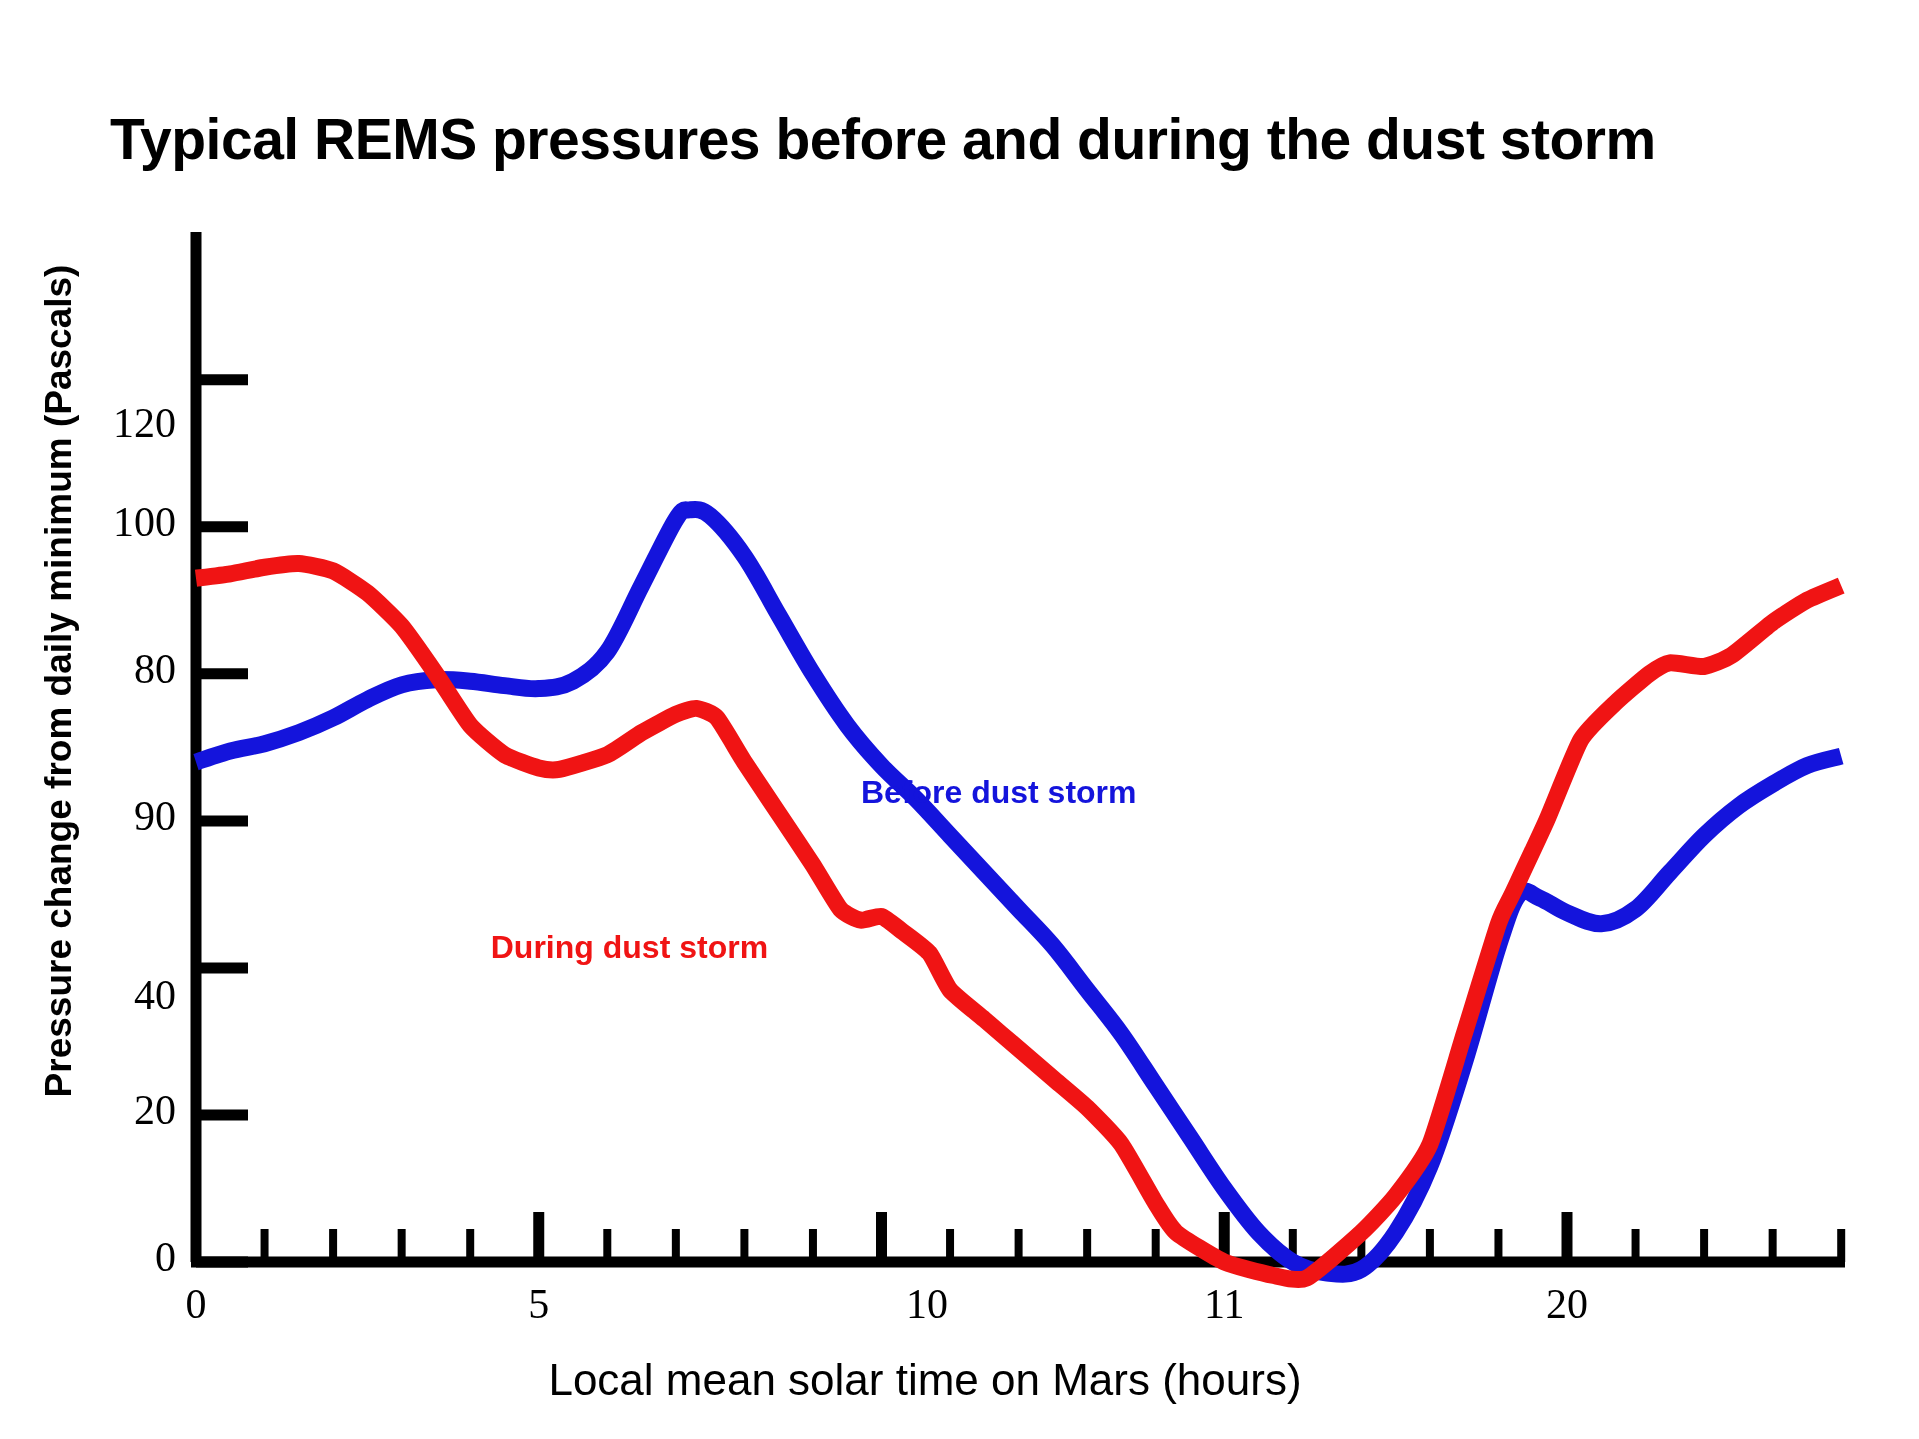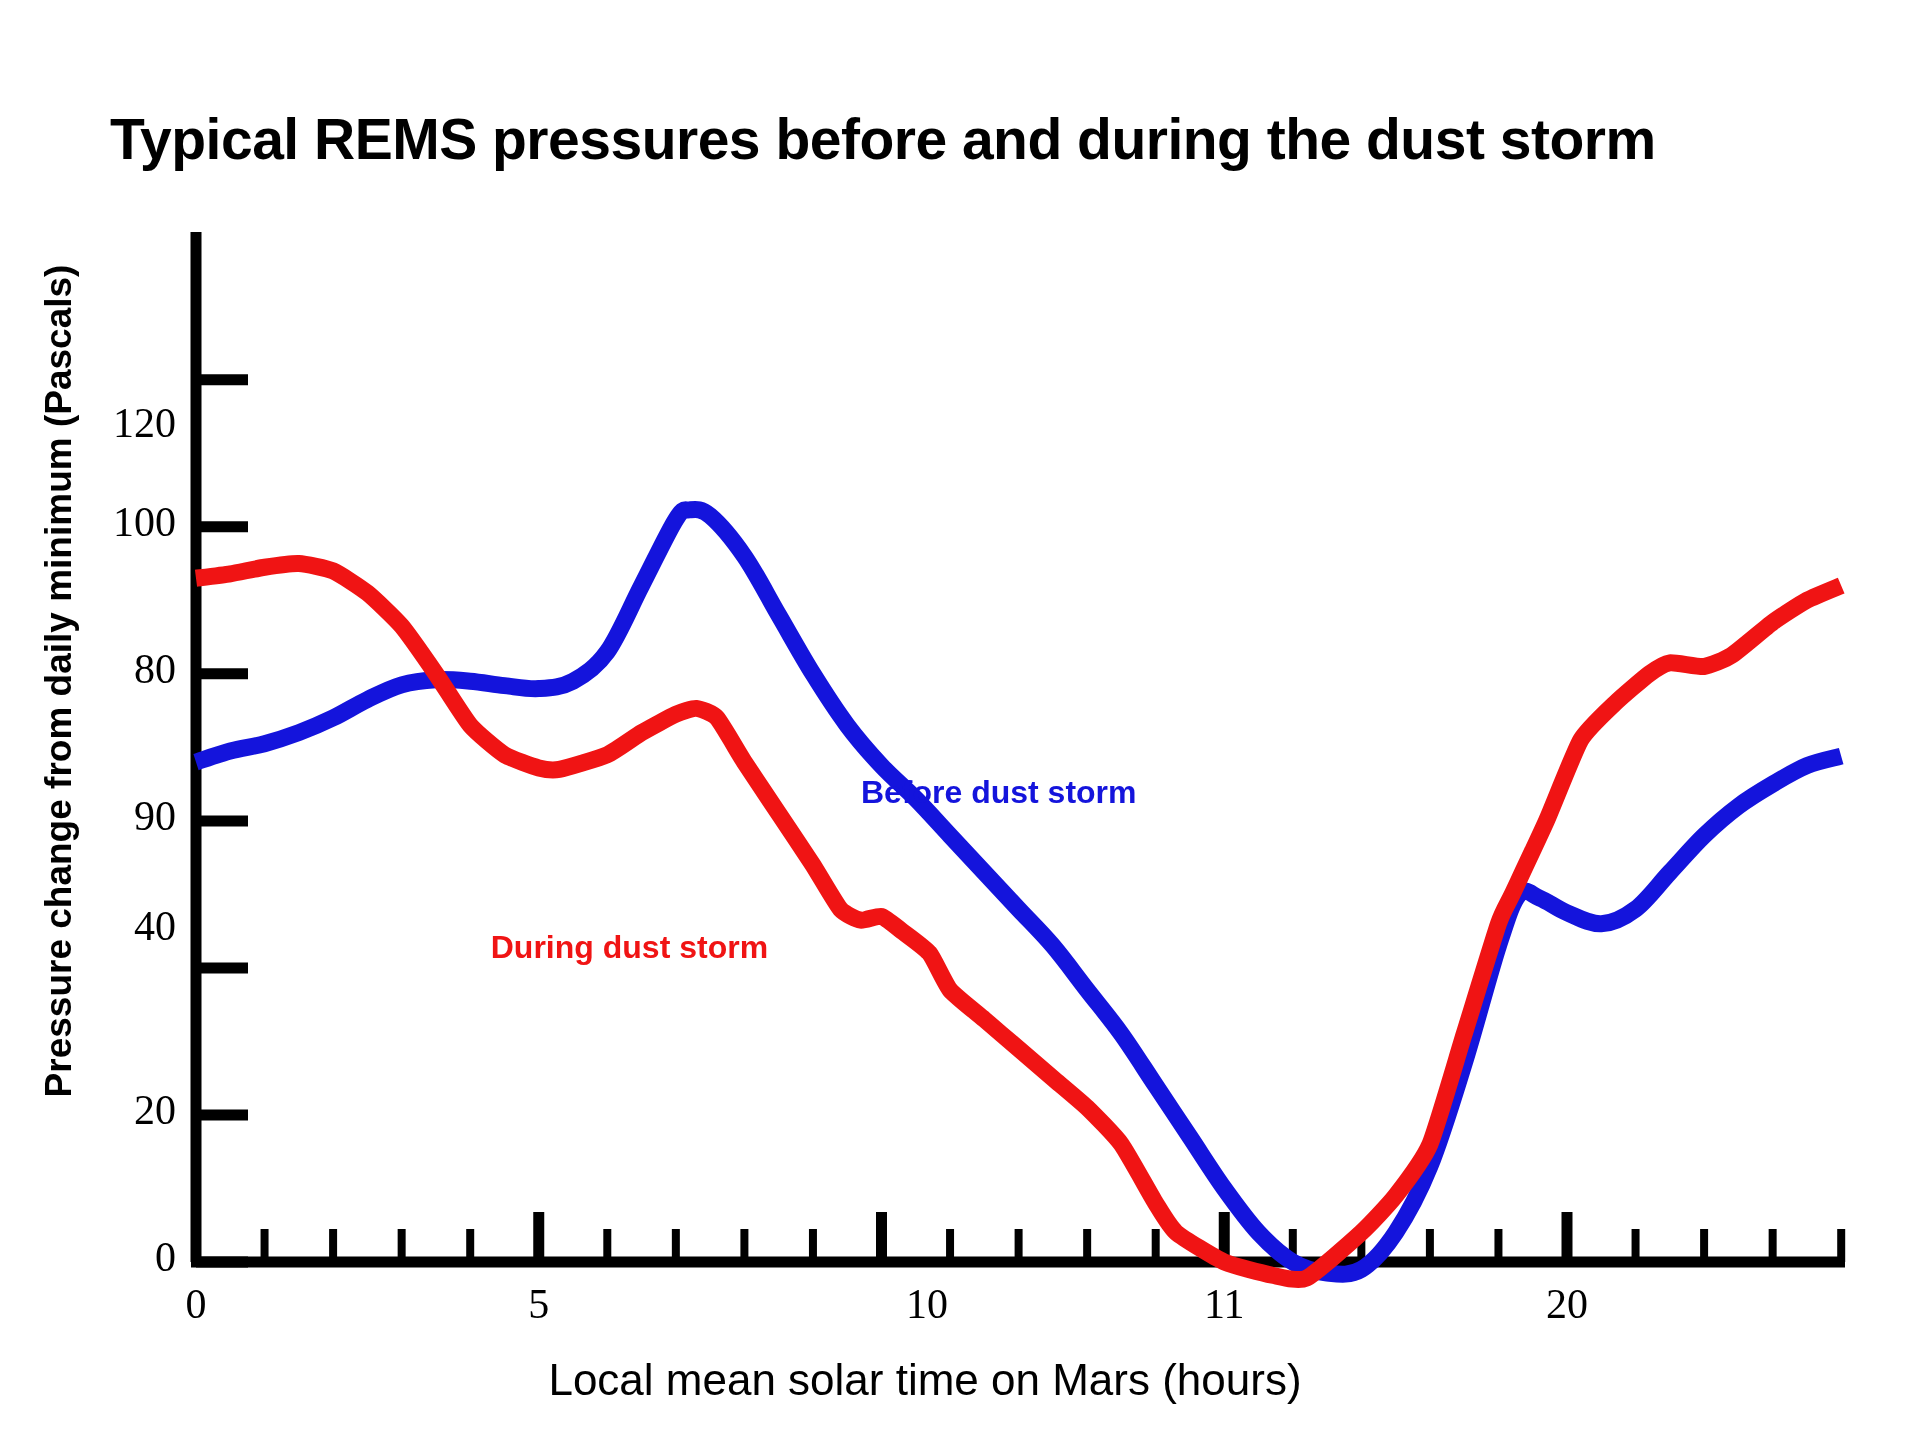--- a/index.html
+++ b/index.html
@@ -139,21 +139,21 @@
       </g>
     <g id="series-paths">
         <path d="M 196.00 762.06 C 201.71 760.23, 218.85 754.10, 230.28 751.04 C 241.70 747.97, 253.13 746.75, 264.55 743.68 C 275.98 740.62, 287.40 736.94, 298.82 732.66 C 310.25 728.37, 321.68 723.47, 333.10 717.95 C 344.53 712.44, 355.95 705.09, 367.38 699.57 C 378.80 694.06, 390.22 688.18, 401.65 684.87 C 413.07 681.56, 424.50 680.33, 435.92 679.72 C 447.35 679.11, 458.77 680.21, 470.20 681.19 C 481.63 682.17, 493.05 684.38, 504.47 685.60 C 515.90 686.83, 527.33 689.28, 538.75 688.54 C 550.17 687.81, 561.60 687.32, 573.02 681.19 C 584.45 675.07, 595.88 667.71, 607.30 651.78 C 618.72 635.85, 630.15 607.67, 641.58 585.62 C 653.00 563.56, 667.85 532.07, 675.85 519.45 C 683.85 506.83, 683.85 510.50, 689.56 509.89 C 695.27 509.28, 700.99 508.05, 710.13 515.77 C 719.26 523.49, 732.98 539.67, 744.40 556.21 C 755.82 572.75, 767.25 595.42, 778.67 615.02 C 790.10 634.63, 801.52 655.46, 812.95 673.84 C 824.38 692.22, 835.80 709.99, 847.23 725.30 C 858.65 740.62, 870.08 753.49, 881.50 765.74 C 892.92 777.99, 904.35 787.18, 915.77 798.82 C 927.20 810.46, 938.63 823.33, 950.05 835.58 C 961.47 847.84, 972.90 860.09, 984.32 872.34 C 995.75 884.60, 1007.17 896.85, 1018.60 909.10 C 1030.02 921.36, 1041.45 932.39, 1052.88 945.86 C 1064.30 959.34, 1075.73 975.27, 1087.15 989.98 C 1098.58 1004.68, 1110.00 1018.16, 1121.42 1034.09 C 1132.85 1050.02, 1144.27 1068.40, 1155.70 1085.55 C 1167.12 1102.71, 1178.55 1119.86, 1189.97 1137.02 C 1201.40 1154.17, 1212.83 1172.55, 1224.25 1188.48 C 1235.67 1204.41, 1247.10 1220.34, 1258.52 1232.59 C 1269.95 1244.85, 1281.38 1255.26, 1292.80 1262.00 C 1304.22 1268.74, 1315.65 1271.80, 1327.08 1273.03 C 1338.50 1274.25, 1349.92 1276.09, 1361.35 1269.35 C 1372.77 1262.61, 1384.20 1249.75, 1395.63 1232.59 C 1407.05 1215.44, 1418.47 1194.61, 1429.90 1166.42 C 1441.32 1138.24, 1452.75 1100.26, 1464.17 1063.50 C 1475.60 1026.74, 1489.31 974.05, 1498.45 945.86 C 1507.59 917.68, 1512.16 902.36, 1519.02 894.40 C 1525.87 886.44, 1531.58 895.01, 1539.58 898.08 C 1547.58 901.14, 1556.72 908.49, 1567.00 912.78 C 1577.28 917.07, 1589.85 924.42, 1601.27 923.81 C 1612.70 923.20, 1624.13 917.68, 1635.55 909.10 C 1646.97 900.53, 1658.40 884.60, 1669.83 872.34 C 1681.25 860.09, 1692.67 846.61, 1704.10 835.58 C 1715.52 824.56, 1726.95 814.75, 1738.38 806.18 C 1749.80 797.60, 1761.22 790.86, 1772.65 784.12 C 1784.07 777.38, 1795.50 770.40, 1806.92 765.74 C 1818.35 761.08, 1835.49 757.78, 1841.20 756.18" fill="none" stroke="#1414DC" stroke-width="17" stroke-linecap="butt" stroke-linejoin="round"></path>
         <path d="M 196.00 578.26 C 199.14 577.86, 223.99 574.86, 230.28 573.85 C 236.56 572.84, 258.27 568.18, 264.55 567.24 C 270.83 566.29, 292.54 563.22, 298.82 563.56 C 305.11 563.90, 326.82 568.22, 333.10 570.91 C 339.38 573.61, 361.09 587.91, 367.38 592.97 C 373.66 598.02, 395.37 618.64, 401.65 626.05 C 407.93 633.47, 429.64 664.74, 435.92 673.84 C 442.21 682.94, 463.92 717.89, 470.20 725.30 C 476.48 732.72, 498.19 750.80, 504.47 754.71 C 510.76 758.62, 533.72 766.60, 538.75 767.95 C 543.78 769.29, 553.03 770.63, 559.32 769.42 C 565.60 768.20, 599.76 758.08, 607.30 754.71 C 614.84 751.34, 635.29 736.36, 641.58 732.66 C 647.86 728.95, 670.82 716.50, 675.85 714.28 C 680.88 712.05, 692.64 708.06, 696.41 708.39 C 700.19 708.73, 712.58 713.03, 716.98 717.95 C 721.38 722.87, 738.74 753.30, 744.40 762.06 C 750.06 770.83, 772.39 804.09, 778.67 813.53 C 784.96 822.96, 807.29 856.23, 812.95 864.99 C 818.61 873.75, 835.97 904.05, 840.37 909.10 C 844.77 914.16, 857.16 919.46, 860.93 920.13 C 864.71 920.81, 877.73 915.45, 881.50 916.46 C 885.27 917.47, 897.67 927.79, 902.07 931.16 C 906.46 934.53, 925.09 947.82, 929.48 953.22 C 933.88 958.61, 945.02 983.91, 950.05 989.98 C 955.08 996.04, 978.04 1013.99, 984.32 1019.38 C 990.61 1024.78, 1012.32 1043.40, 1018.60 1048.79 C 1024.88 1054.18, 1046.59 1072.81, 1052.88 1078.20 C 1059.16 1083.59, 1080.87 1101.54, 1087.15 1107.61 C 1093.43 1113.67, 1115.14 1135.61, 1121.42 1144.37 C 1127.71 1153.13, 1150.67 1195.10, 1155.70 1203.18 C 1160.73 1211.27, 1169.98 1227.20, 1176.26 1232.59 C 1182.55 1237.98, 1215.45 1258.09, 1224.25 1262.00 C 1233.05 1265.91, 1264.69 1273.75, 1272.23 1275.23 C 1279.78 1276.72, 1298.34 1282.08, 1306.51 1278.17 C 1314.68 1274.27, 1353.18 1240.14, 1361.35 1232.59 C 1369.52 1225.04, 1389.34 1203.92, 1395.63 1195.83 C 1401.91 1187.74, 1423.62 1159.19, 1429.90 1144.37 C 1436.18 1129.54, 1457.89 1054.31, 1464.17 1034.09 C 1470.46 1013.87, 1494.05 936.61, 1498.45 923.81 C 1502.85 911.00, 1507.76 903.84, 1512.16 894.40 C 1516.56 884.96, 1540.15 835.03, 1546.43 820.88 C 1552.72 806.73, 1574.43 750.79, 1580.71 740.01 C 1586.99 729.23, 1608.70 709.31, 1614.98 703.25 C 1621.27 697.18, 1644.23 677.55, 1649.26 673.84 C 1654.29 670.13, 1664.80 663.49, 1669.83 662.81 C 1674.85 662.14, 1698.44 667.16, 1704.10 666.49 C 1709.76 665.81, 1725.24 659.50, 1731.52 655.46 C 1737.80 651.42, 1765.74 627.43, 1772.65 622.38 C 1779.56 617.32, 1800.64 603.69, 1806.92 600.32 C 1813.21 596.95, 1838.06 586.96, 1841.20 585.62" fill="none" stroke="#F01414" stroke-width="17" stroke-linecap="butt" stroke-linejoin="round"></path>
       </g>
   </svg>
 
   <div id="y-tick-labels">
       <div class="tick-label-y" style="left: 56px; top: 1233px;">0</div>
       <div class="tick-label-y" style="left: 56px; top: 1085.96px;">20</div>
-      <div class="tick-label-y" style="left: 56px; top: 902px; text-align: right;">40</div>
+      <div class="tick-label-y" style="left: 56px; top: 971px; text-align: right;">40</div>
       <div class="tick-label-y" style="left: 56px; top: 791.88px;">90</div>
       <div class="tick-label-y" style="left: 56px; top: 644.84px;">80</div>
       <div class="tick-label-y" style="left: 56px; top: 497.8px;">100</div>
       <div class="tick-label-y" style="left: 56px; top: 350.76px; margin-top: 48px;">120</div>
     </div>
   <div id="x-tick-labels">
       <div class="tick-label-x" style="left: 136px; top: 1280px;">0</div>
       <div class="tick-label-x" style="left: 478.75px; top: 1280px;">5</div>
       <div class="tick-label-x" style="left: 867px; top: 1280px;">10</div>
       <div class="tick-label-x" style="left: 1164.25px; top: 1280px;">11</div>

